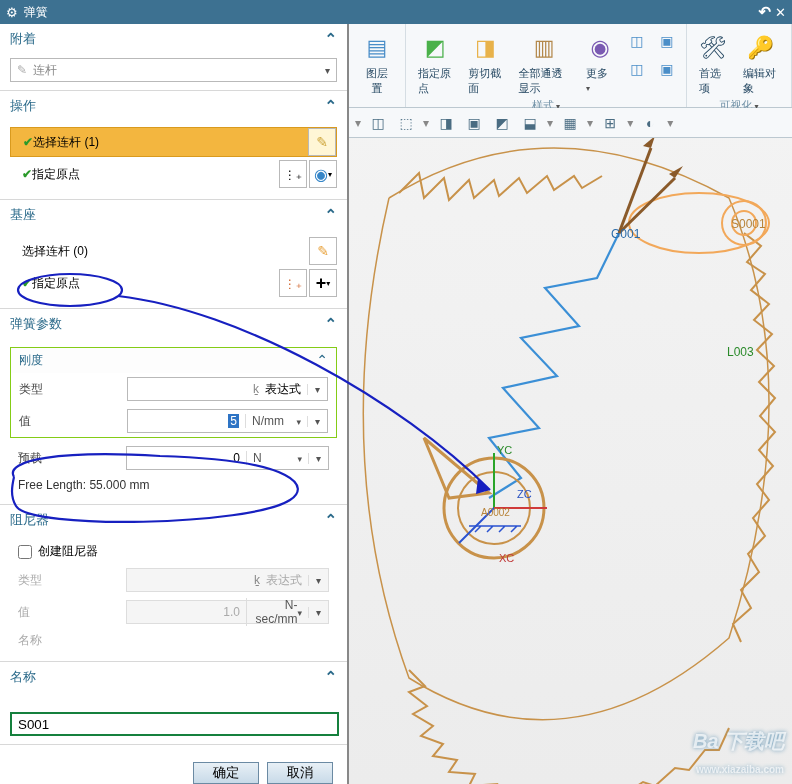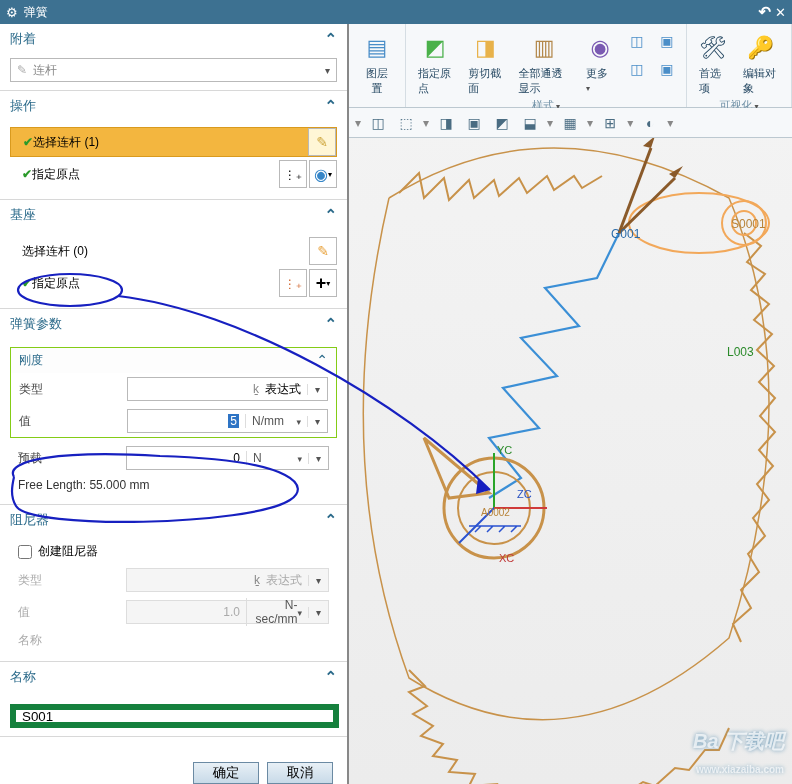--- a/index.html
+++ b/index.html
@@ -43,21 +43,21 @@
 .input-box.disabled { background: #f5f5f5; color: #aaa; border-color: #ddd; }
 .input-val { flex: 1; padding: 0 6px; border: none; outline: none; background: transparent; font-size: 12px; }
 .input-sel { background: #2e74c5; color: #fff; padding: 0 2px; }
 .unit { width: 62px; border-left: 1px solid #ddd; padding: 0 6px; display: flex; justify-content: space-between; align-items: center; color: #555; }
 .unit .arrow::before { content: "▾"; font-size: 9px; }
 .arrow-right { width: 20px; border-left: 1px solid #ddd; display: flex; align-items: center; justify-content: center; }
 .arrow-right::before { content: "▾"; font-size: 10px; color: #555; }
 .chk-row { display: flex; align-items: center; gap: 6px; padding: 4px 8px; }
 input[type=checkbox] { width: 14px; height: 14px; }
 .freelen { padding: 4px 8px; color: #333; }
-.name-input { width: calc(100% - 18px); margin: 12px 10px 8px; height: 24px; border: 6px solid #15803d; padding: 0 6px; }
+.name-input { width: calc(100% - 18px); margin: 20px 10px 8px; height: 24px; border: 2px solid #15803d; padding: 0 6px; }
 .preset-icon::before { content: "ḵ"; color: #888; margin-right: 6px; }
 .footer-buttons { position: absolute; bottom: 0; right: 14px; display: flex; gap: 8px; }
 .footer-buttons button { width: 66px; height: 22px; border: 1px solid #6b8aa3; background: linear-gradient(#e8f0f6,#c8dae8); cursor: pointer; }
 
 .workspace { flex: 1; position: relative; background: linear-gradient(#f4f4f4,#ececec); overflow: hidden; }
 .ribbon { position: absolute; top: 0; left: 0; right: 0; height: 84px; background: #f6f8fa; border-bottom: 1px solid #bcc8d0; display: flex; }
 .ribbon-item { display: flex; flex-direction: column; align-items: center; justify-content: flex-start; padding: 6px 8px 2px; min-width: 44px; font-size: 11px; color: #284a64; cursor: pointer; }
 .ribbon-item .ric { width: 32px; height: 32px; display: flex; align-items: center; justify-content: center; font-size: 22px; margin-bottom: 2px; }
 .ribbon-item.small { min-width: 22px; padding: 2px; }
 .ribbon-item.small .ric { width: 18px; height: 18px; font-size: 14px; }

